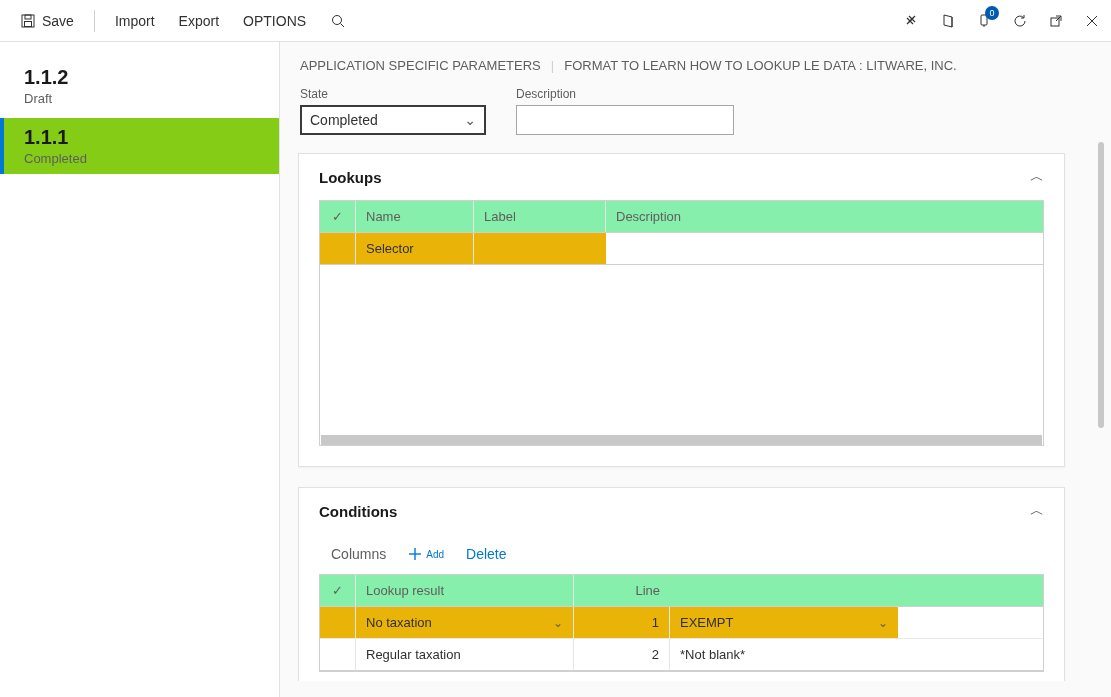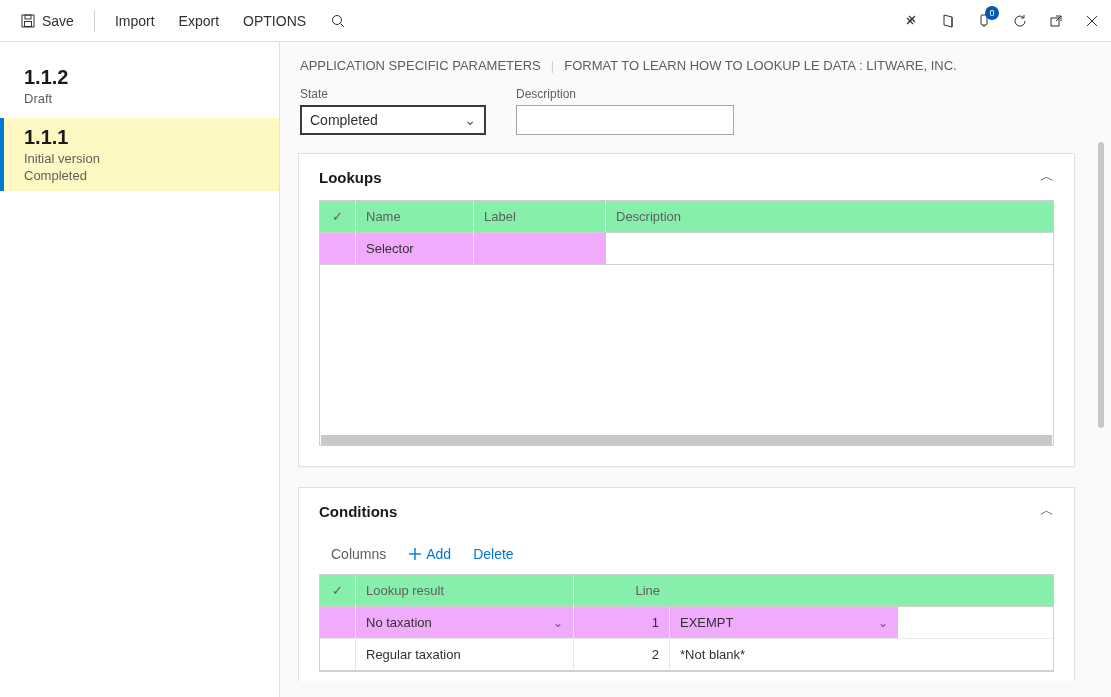--- a/index.html
+++ b/index.html
@@ -8,24 +8,24 @@
   .toolbar-left { display: flex; align-items: center; gap: 4px; }
   .tb-item { display: flex; align-items: center; gap: 6px; padding: 6px 10px; cursor: default; color: #323130; }
   .tb-item .icon { width: 16px; height: 16px; display: flex; align-items: center; justify-content: center; }
   .tb-sep { width: 1px; height: 22px; background: #d0d0d0; margin: 0 6px; }
   .toolbar-right { position: absolute; right: 10px; display: flex; align-items: center; gap: 18px; }
   .tb-right-icon { width: 18px; height: 18px; display: flex; align-items: center; justify-content: center; color: #323130; position: relative; }
   .badge { position: absolute; top: -6px; right: -6px; background: #0059b3; color: #fff; border-radius: 7px; font-size: 9px; width: 14px; height: 14px; display: flex; align-items: center; justify-content: center; }
   .main { display: flex; height: calc(697px - 42px); }
   .sidebar { width: 280px; border-right: 1px solid #e1e1e1; padding-top: 12px; background: #fff; }
   .sb-item { padding: 12px 20px; border-left: 4px solid transparent; }
-  .sb-item.selected { background: #fef9c3; border-left: 4px solid #0078d4; padding-top: 8px; padding-bottom: 8px; }
+  .sb-item.selected { background: #84cc16; border-left: 4px solid #0078d4; padding-top: 8px; padding-bottom: 8px; }
   .sb-title { font-size: 20px; font-weight: 600; color: #1b1a19; }
   .sb-sub { font-size: 13px; color: #605e5c; margin-top: 2px; }
-  .content { flex: 1; background: #fafafa; padding: 16px 0 16px 18px; display: flex; gap: 4px; height: 100%; }
+  .content { flex: 1; background: #fafafa; padding: 16px 0 16px 18px; display: flex; gap: 14px; height: 100%; }
   .content-inner { flex: 1; min-width: 0; padding-right: 16px; height: 100%; overflow: hidden; }
   .scrollbar-track { width: 12px; height: 440px; background: transparent; margin-right: 4px; position: relative; margin-top: 84px; }
   .scrollbar-thumb { width: 6px; background: #c8c8c8; border-radius: 3px; position: absolute; left: 3px; top: 0; height: 286px; }
   .breadcrumbs { font-size: 13px; color: #605e5c; display: flex; align-items: center; gap: 10px; margin-bottom: 14px; padding-left: 2px; }
   .bc-sep { color: #d0d0d0; }
   .state-row { display: flex; gap: 30px; margin-bottom: 18px; padding-left: 2px; }
   .field-group { display: flex; flex-direction: column; gap: 4px; }
   .field-label { font-size: 12px; color: #605e5c; }
   .state-select { width: 186px; height: 30px; border: 2px solid #3b3a39; font-size: 14px; padding: 0 28px 0 8px; background: #fff; position: relative; display:flex; align-items:center; }
   .state-select .chev { position:absolute; right:8px; color:#605e5c; }
@@ -35,31 +35,31 @@
   .panel-title { font-size: 15px; font-weight: 600; color: #1b1a19; }
   .chevron-up { color:#605e5c; font-size: 14px; }
   .panel-body { padding: 0 20px 20px 20px; }
   .table { border: 1px solid #d0d0d0; width: 100%; }
   .thead { display:flex; border-bottom: 1px solid #d0d0d0; background: #86efac; }
   .tbody .trow { display:flex; border-bottom: 1px solid #eaeaea; }
   .tbody .trow:last-child { border-bottom: 1px solid #d0d0d0; }
   .th, .td { padding: 8px 10px; font-size: 13px; color:#605e5c; border-right: 1px solid #e6e6e6; display:flex; align-items:center; }
   .td { color:#323130; }
   .th:last-child, .td:last-child { border-right:none; }
-  .selected-row .td { background:#f0abfc; }
+  .selected-row .td { background:#eab308; }
   .lookups-table .col-check { width: 36px; justify-content:center; }
   .lookups-table .col-name { width: 118px; }
   .lookups-table .col-label { width: 132px; }
   .lookups-table .col-desc { flex:1; }
   .lookups-empty { height: 170px; }
   .lookups-hscroll { height: 10px; background: #eaeaea; margin: 0 1px; }
   .lookups-hscroll-thumb { height: 10px; background: #c8c8c8; width: 100%; }
   .cond-toolbar { display:flex; gap: 22px; padding: 12px 12px; align-items:center; }
   .cond-columns { color:#605e5c; font-size:14px; }
-  .cond-add { color:#0078d4; display:flex; align-items:center; gap:4px; font-size:14px; }
+  .cond-add { color:#0078d4; display:flex; align-items:center; gap:4px; font-size:10px; }
   .cond-delete { color:#0078d4; font-size:14px; }
   .cond-table .col-check { width:36px; justify-content:center; }
   .cond-table .col-result { width:218px; position:relative; }
   .cond-table .col-line { width:96px; justify-content:flex-end; }
   .cond-table .col-code { width:228px; position:relative; }
   .td .chev { position:absolute; right:10px; color:#605e5c; font-size:12px; }
   .check-icon::before { content:"✓"; font-size:13px; color:#605e5c; }
   svg { display:block; }
 </style>
 </head>
@@ -139,21 +139,20 @@
 </div>
 
 <div class="main">
   <div class="sidebar">
     <div class="sb-item">
       <div class="sb-title">1.1.2</div>
       <div class="sb-sub">Draft</div>
     </div>
     <div class="sb-item selected">
       <div class="sb-title">1.1.1</div>
-      <div class="sb-sub">Initial version</div>
       <div class="sb-sub">Completed</div>
     </div>
   </div>
 
   <div class="content">
     <div class="content-inner">
 
       <div class="breadcrumbs">
         <span>APPLICATION SPECIFIC PARAMETERS</span>
         <span class="bc-sep">|</span>

